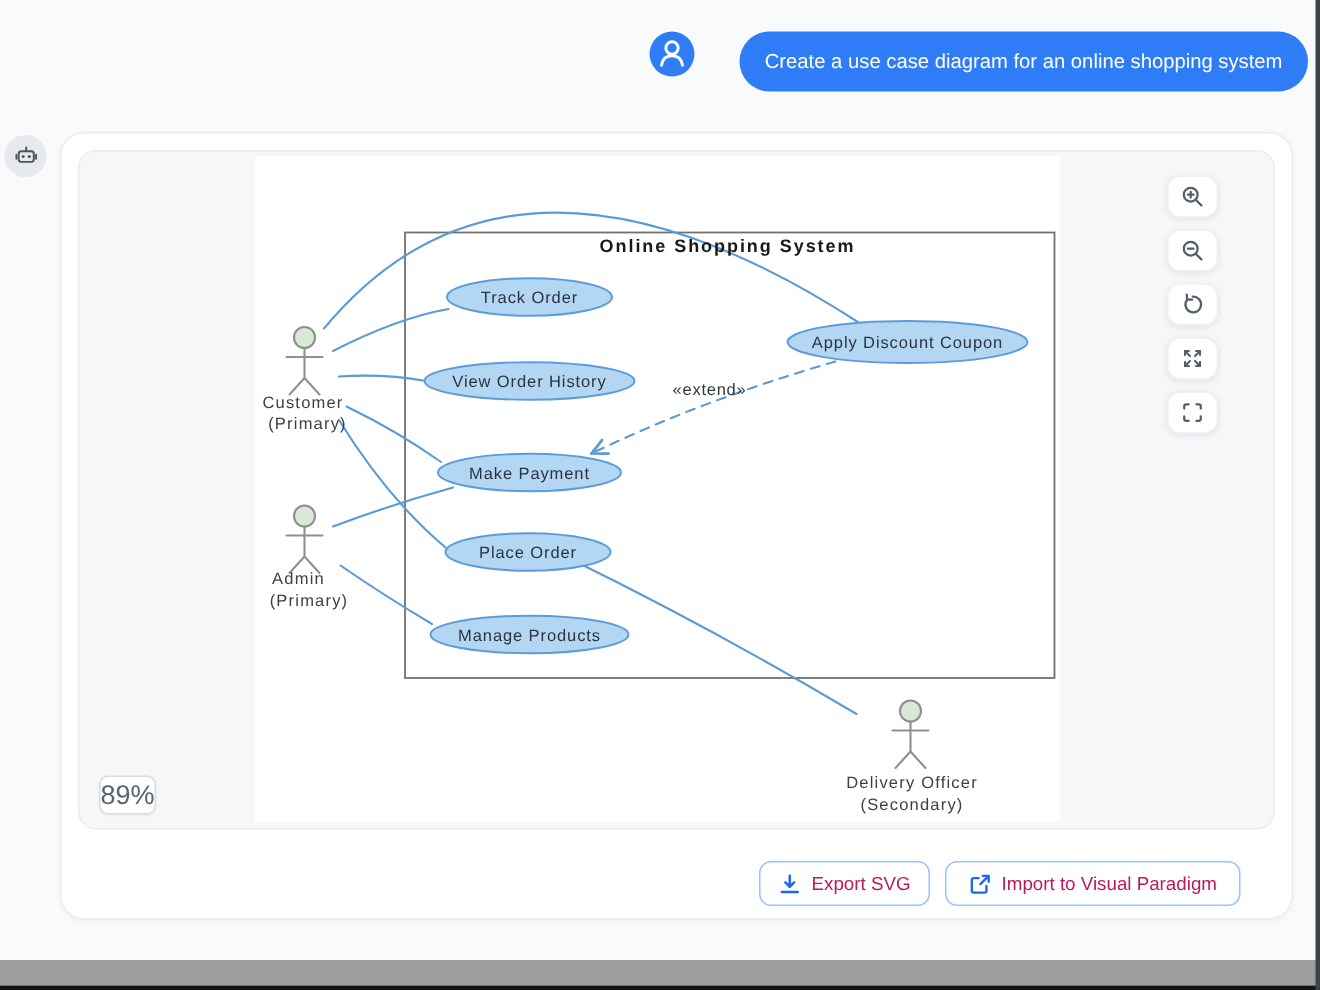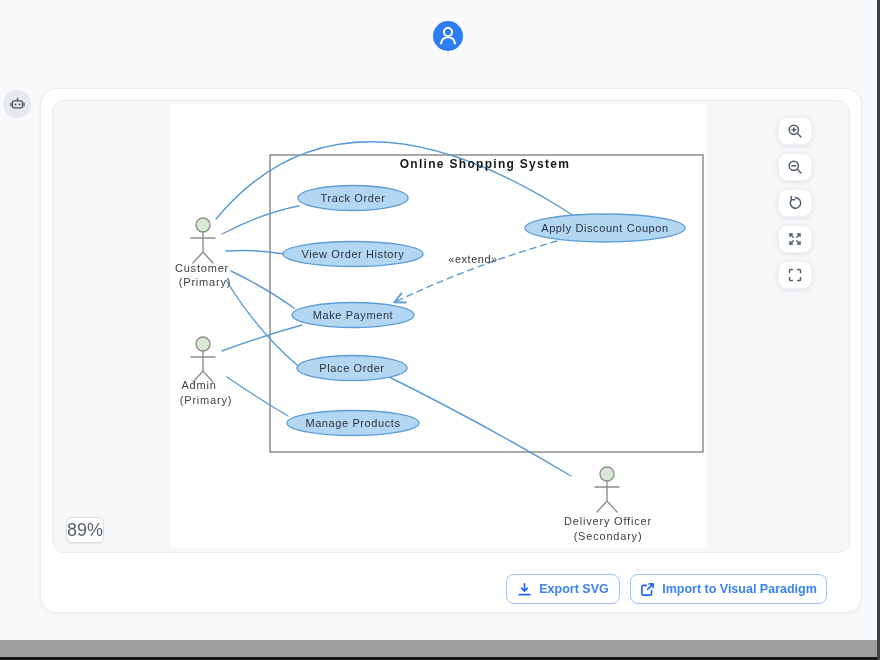--- a/index.html
+++ b/index.html
@@ -28,21 +28,21 @@
   .toolbar { position:absolute; left:778px; top:117px; display:flex; flex-direction:column; gap:8px; }
   .tool-btn { width:34px; height:28px; background:#fff; border:1px solid #f0f1f4; border-radius:9px;
     display:flex; align-items:center; justify-content:center; box-shadow:0 1px 5px rgba(26,32,44,.10); cursor:pointer; }
 
   .zoom-badge { position:absolute; left:66px; top:517px; width:38px; height:26px; background:#fff;
     border:1px solid #d9dce1; border-radius:6px; box-shadow:0 1px 2px rgba(0,0,0,.05);
     display:flex; align-items:center; justify-content:center; font-size:18px; color:#5a6270; }
 
   
   .action-btn { position:absolute; top:574px; height:30px; background:#fff; border:1px solid #9cc3fb;
-    border-radius:8px; color:#3b82f6; font-weight:700; font-size:12.5px;
+    border-radius:8px; color:#be185d; font-weight:400; font-size:12.5px;
     display:flex; align-items:center; justify-content:center; gap:7px; cursor:pointer; }
   .btn-export { left:506px; width:114px; }
   .btn-import { left:630px; width:197px; }
 
   
   .bar-gray  { position:absolute; left:0; top:640px; width:880px; height:17px; background:#9e9e9e; }
   .bar-black { position:absolute; left:0; top:657px; width:880px; height:3px; background:#141414; }
   .edge-right{ position:absolute; left:877px; top:0; width:3px; height:660px; background:#3e4247; }
 
   
@@ -61,20 +61,21 @@
 <div id="app">
 
   <div class="user-avatar">
     <svg width="30" height="30" viewBox="0 0 30 30">
       <g fill="none" stroke="#ffffff" stroke-width="2" stroke-linecap="round">
         <circle cx="15" cy="11" r="4.1"></circle>
         <path d="M8,22.5 C8.7,17.9 11.4,16.2 15,16.2 C18.6,16.2 21.3,17.9 22,22.5"></path>
       </g>
     </svg>
   </div>
+  <div class="chat-bubble">Create a use case diagram for an online shopping system</div>
 
   <div class="bot-chip">
     <svg width="15" height="15" viewBox="0 0 14 14">
       <g fill="none" stroke="#4a5560" stroke-width="1.2" stroke-linecap="round">
         <path d="M7,1.2 V3.4"></path>
         <rect x="2.3" y="3.6" width="9.4" height="6.6" rx="1.6"></rect>
         <path d="M0.9,5.8 V8.2 M13.1,5.8 V8.2"></path>
       </g>
       <circle cx="5.1" cy="6.9" r="0.95" fill="#4a5560"></circle>
       <circle cx="8.9" cy="6.9" r="0.95" fill="#4a5560"></circle>

